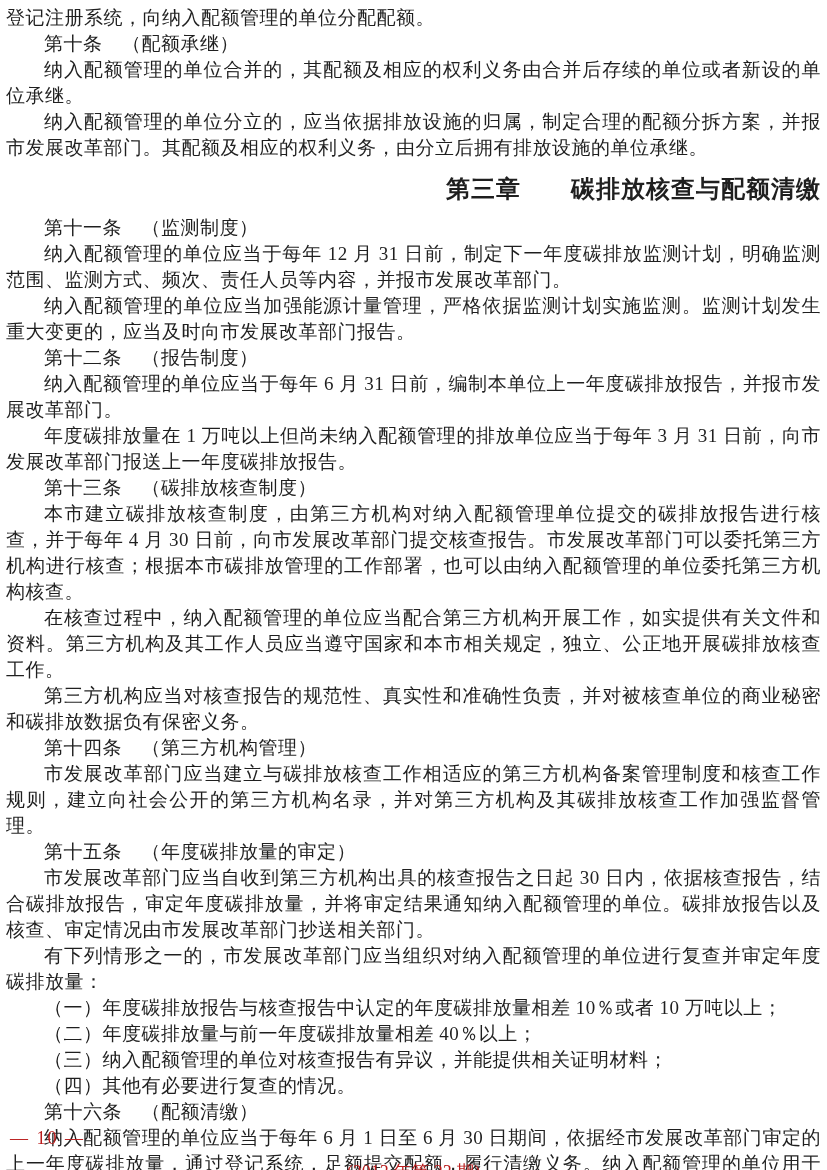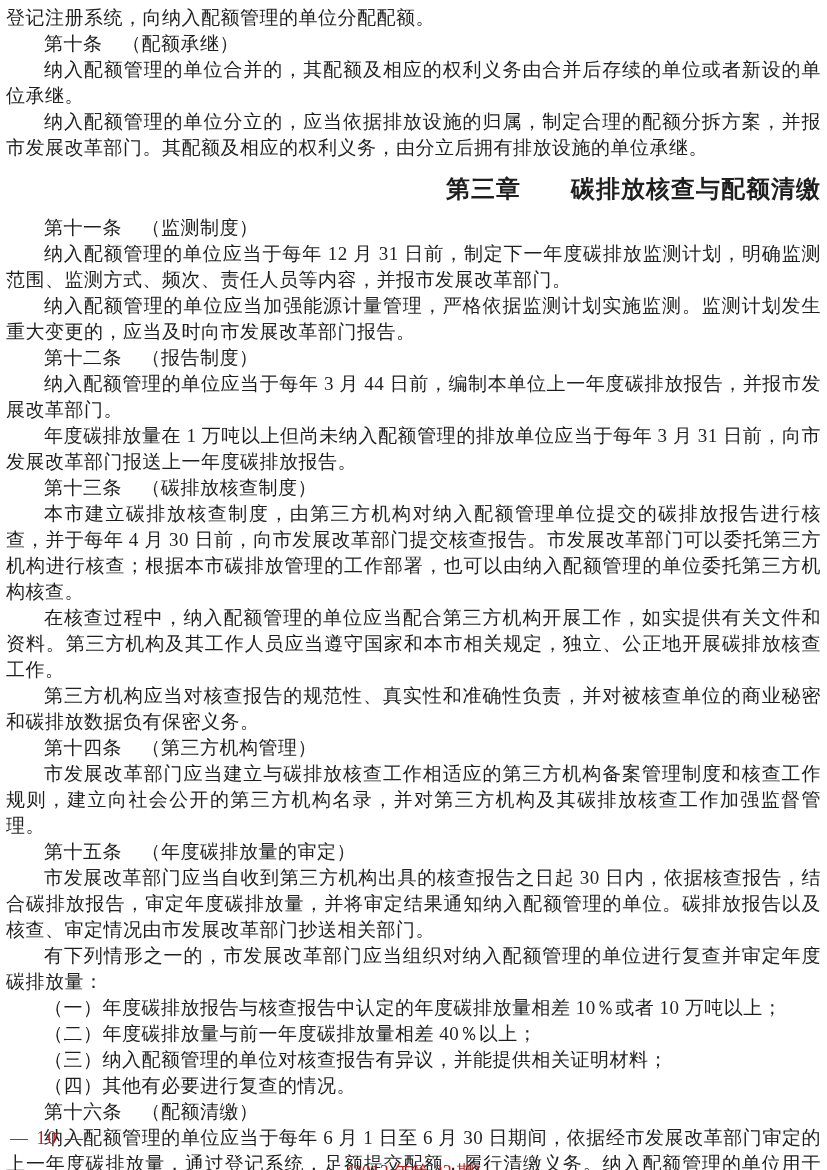--- a/index.html
+++ b/index.html
@@ -70,21 +70,21 @@
   <main>
       <p class="blk continuation">登记注册系统，向纳入配额管理的单位分配配额。</p>
       <p class="blk article">第十条　（配额承继）</p>
       <p class="blk paragraph">纳入配额管理的单位合并的，其配额及相应的权利义务由合并后存续的单位或者新设的单位承继。</p>
       <p class="blk paragraph">纳入配额管理的单位分立的，应当依据排放设施的归属，制定合理的配额分拆方案，并报市发展改革部门。其配额及相应的权利义务，由分立后拥有排放设施的单位承继。</p>
       <p class="blk chapter">第三章　　碳排放核查与配额清缴</p>
       <p class="blk article">第十一条　（监测制度）</p>
       <p class="blk paragraph">纳入配额管理的单位应当于每年 12 月 31 日前，制定下一年度碳排放监测计划，明确监测范围、监测方式、频次、责任人员等内容，并报市发展改革部门。</p>
       <p class="blk paragraph">纳入配额管理的单位应当加强能源计量管理，严格依据监测计划实施监测。监测计划发生重大变更的，应当及时向市发展改革部门报告。</p>
       <p class="blk article">第十二条　（报告制度）</p>
-      <p class="blk paragraph">纳入配额管理的单位应当于每年 3 月 44 日前，编制本单位上一年度碳排放报告，并报市发展改革部门。</p>
+      <p class="blk paragraph">纳入配额管理的单位应当于每年 6 月 31 日前，编制本单位上一年度碳排放报告，并报市发展改革部门。</p>
       <p class="blk paragraph">年度碳排放量在 1 万吨以上但尚未纳入配额管理的排放单位应当于每年 3 月 31 日前，向市发展改革部门报送上一年度碳排放报告。</p>
       <p class="blk article">第十三条　（碳排放核查制度）</p>
       <p class="blk paragraph">本市建立碳排放核查制度，由第三方机构对纳入配额管理单位提交的碳排放报告进行核查，并于每年 4 月 30 日前，向市发展改革部门提交核查报告。市发展改革部门可以委托第三方机构进行核查；根据本市碳排放管理的工作部署，也可以由纳入配额管理的单位委托第三方机构核查。</p>
       <p class="blk paragraph">在核查过程中，纳入配额管理的单位应当配合第三方机构开展工作，如实提供有关文件和资料。第三方机构及其工作人员应当遵守国家和本市相关规定，独立、公正地开展碳排放核查工作。</p>
       <p class="blk paragraph">第三方机构应当对核查报告的规范性、真实性和准确性负责，并对被核查单位的商业秘密和碳排放数据负有保密义务。</p>
       <p class="blk article">第十四条　（第三方机构管理）</p>
       <p class="blk paragraph">市发展改革部门应当建立与碳排放核查工作相适应的第三方机构备案管理制度和核查工作规则，建立向社会公开的第三方机构名录，并对第三方机构及其碳排放核查工作加强监督管理。</p>
       <p class="blk article">第十五条　（年度碳排放量的审定）</p>
       <p class="blk paragraph">市发展改革部门应当自收到第三方机构出具的核查报告之日起 30 日内，依据核查报告，结合碳排放报告，审定年度碳排放量，并将审定结果通知纳入配额管理的单位。碳排放报告以及核查、审定情况由市发展改革部门抄送相关部门。</p>
       <p class="blk paragraph">有下列情形之一的，市发展改革部门应当组织对纳入配额管理的单位进行复查并审定年度碳排放量：</p>

